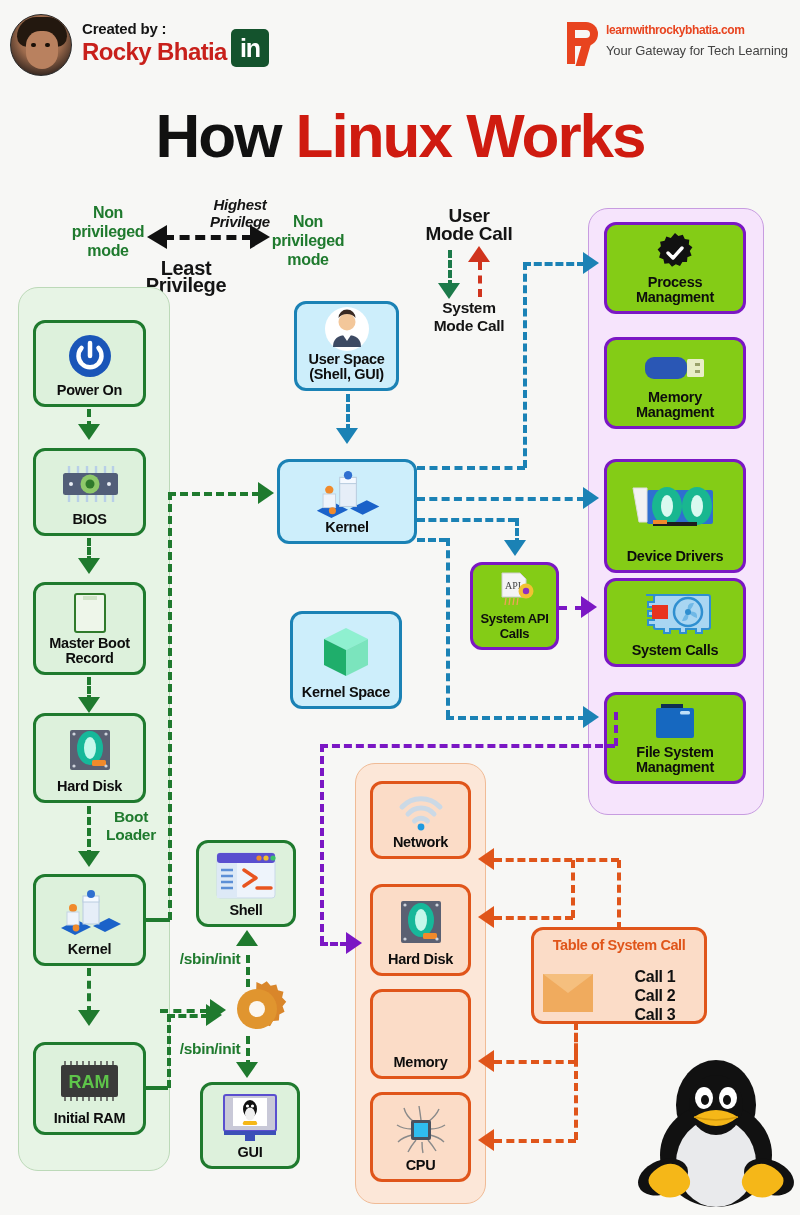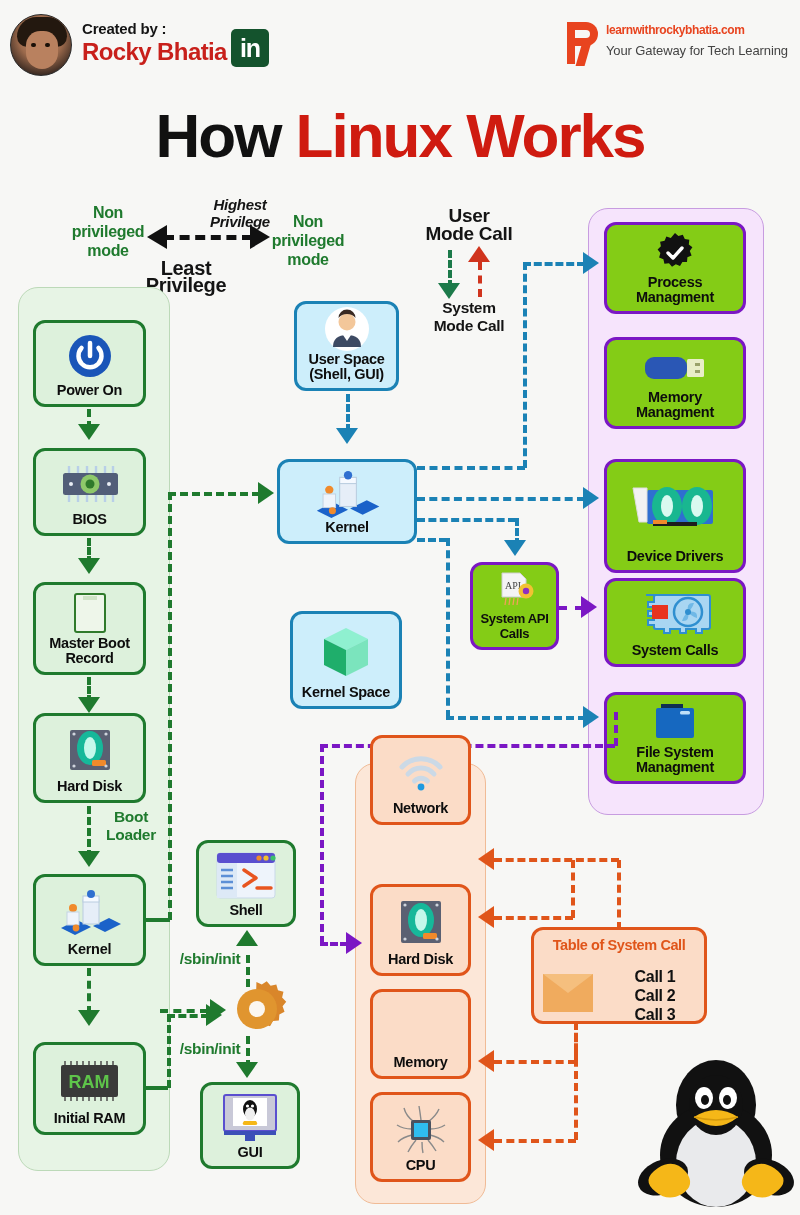--- a/index.html
+++ b/index.html
@@ -542,21 +542,21 @@
           <circle cx="31.5" cy="13" r="1.6" fill="#fff"></circle>
         <path d="M25 17 q4 3 8 0 q-4 3 -8 0z" fill="#f5b718"></path>
         <path d="M23 28 q-3 4 1 4 h10 q4 0 1-4z" fill="#f5b718"></path>
         <rect x="3" y="38" width="52" height="4" fill="#3c4fb8"></rect>
         <rect x="24" y="42" width="10" height="6" fill="#3c4fb8"></rect>
       </svg>
     </div>
     <div class="lbl">GUI</div>
   </div>
 
-  <div class="node orange-node" style="left:370px;top:735px;width:101px;height:90px;">
+  <div class="node orange-node" style="left:370px;top:781px;width:101px;height:78px;">
     <div class="ico">
       <svg class="svgico" width="48" height="38" viewBox="0 0 48 38">
         <g fill="none" stroke="#cbd9e6" stroke-width="5" stroke-linecap="round">
           <path d="M5 14 a26 26 0 0 1 38 0"></path>
           <path d="M11 21 a17 17 0 0 1 26 0"></path>
           <path d="M17.5 28 a9 9 0 0 1 13 0"></path>
         </g>
         <circle cx="24" cy="34" r="3.4" fill="#1e9ae0"></circle>
       </svg>
     </div>

